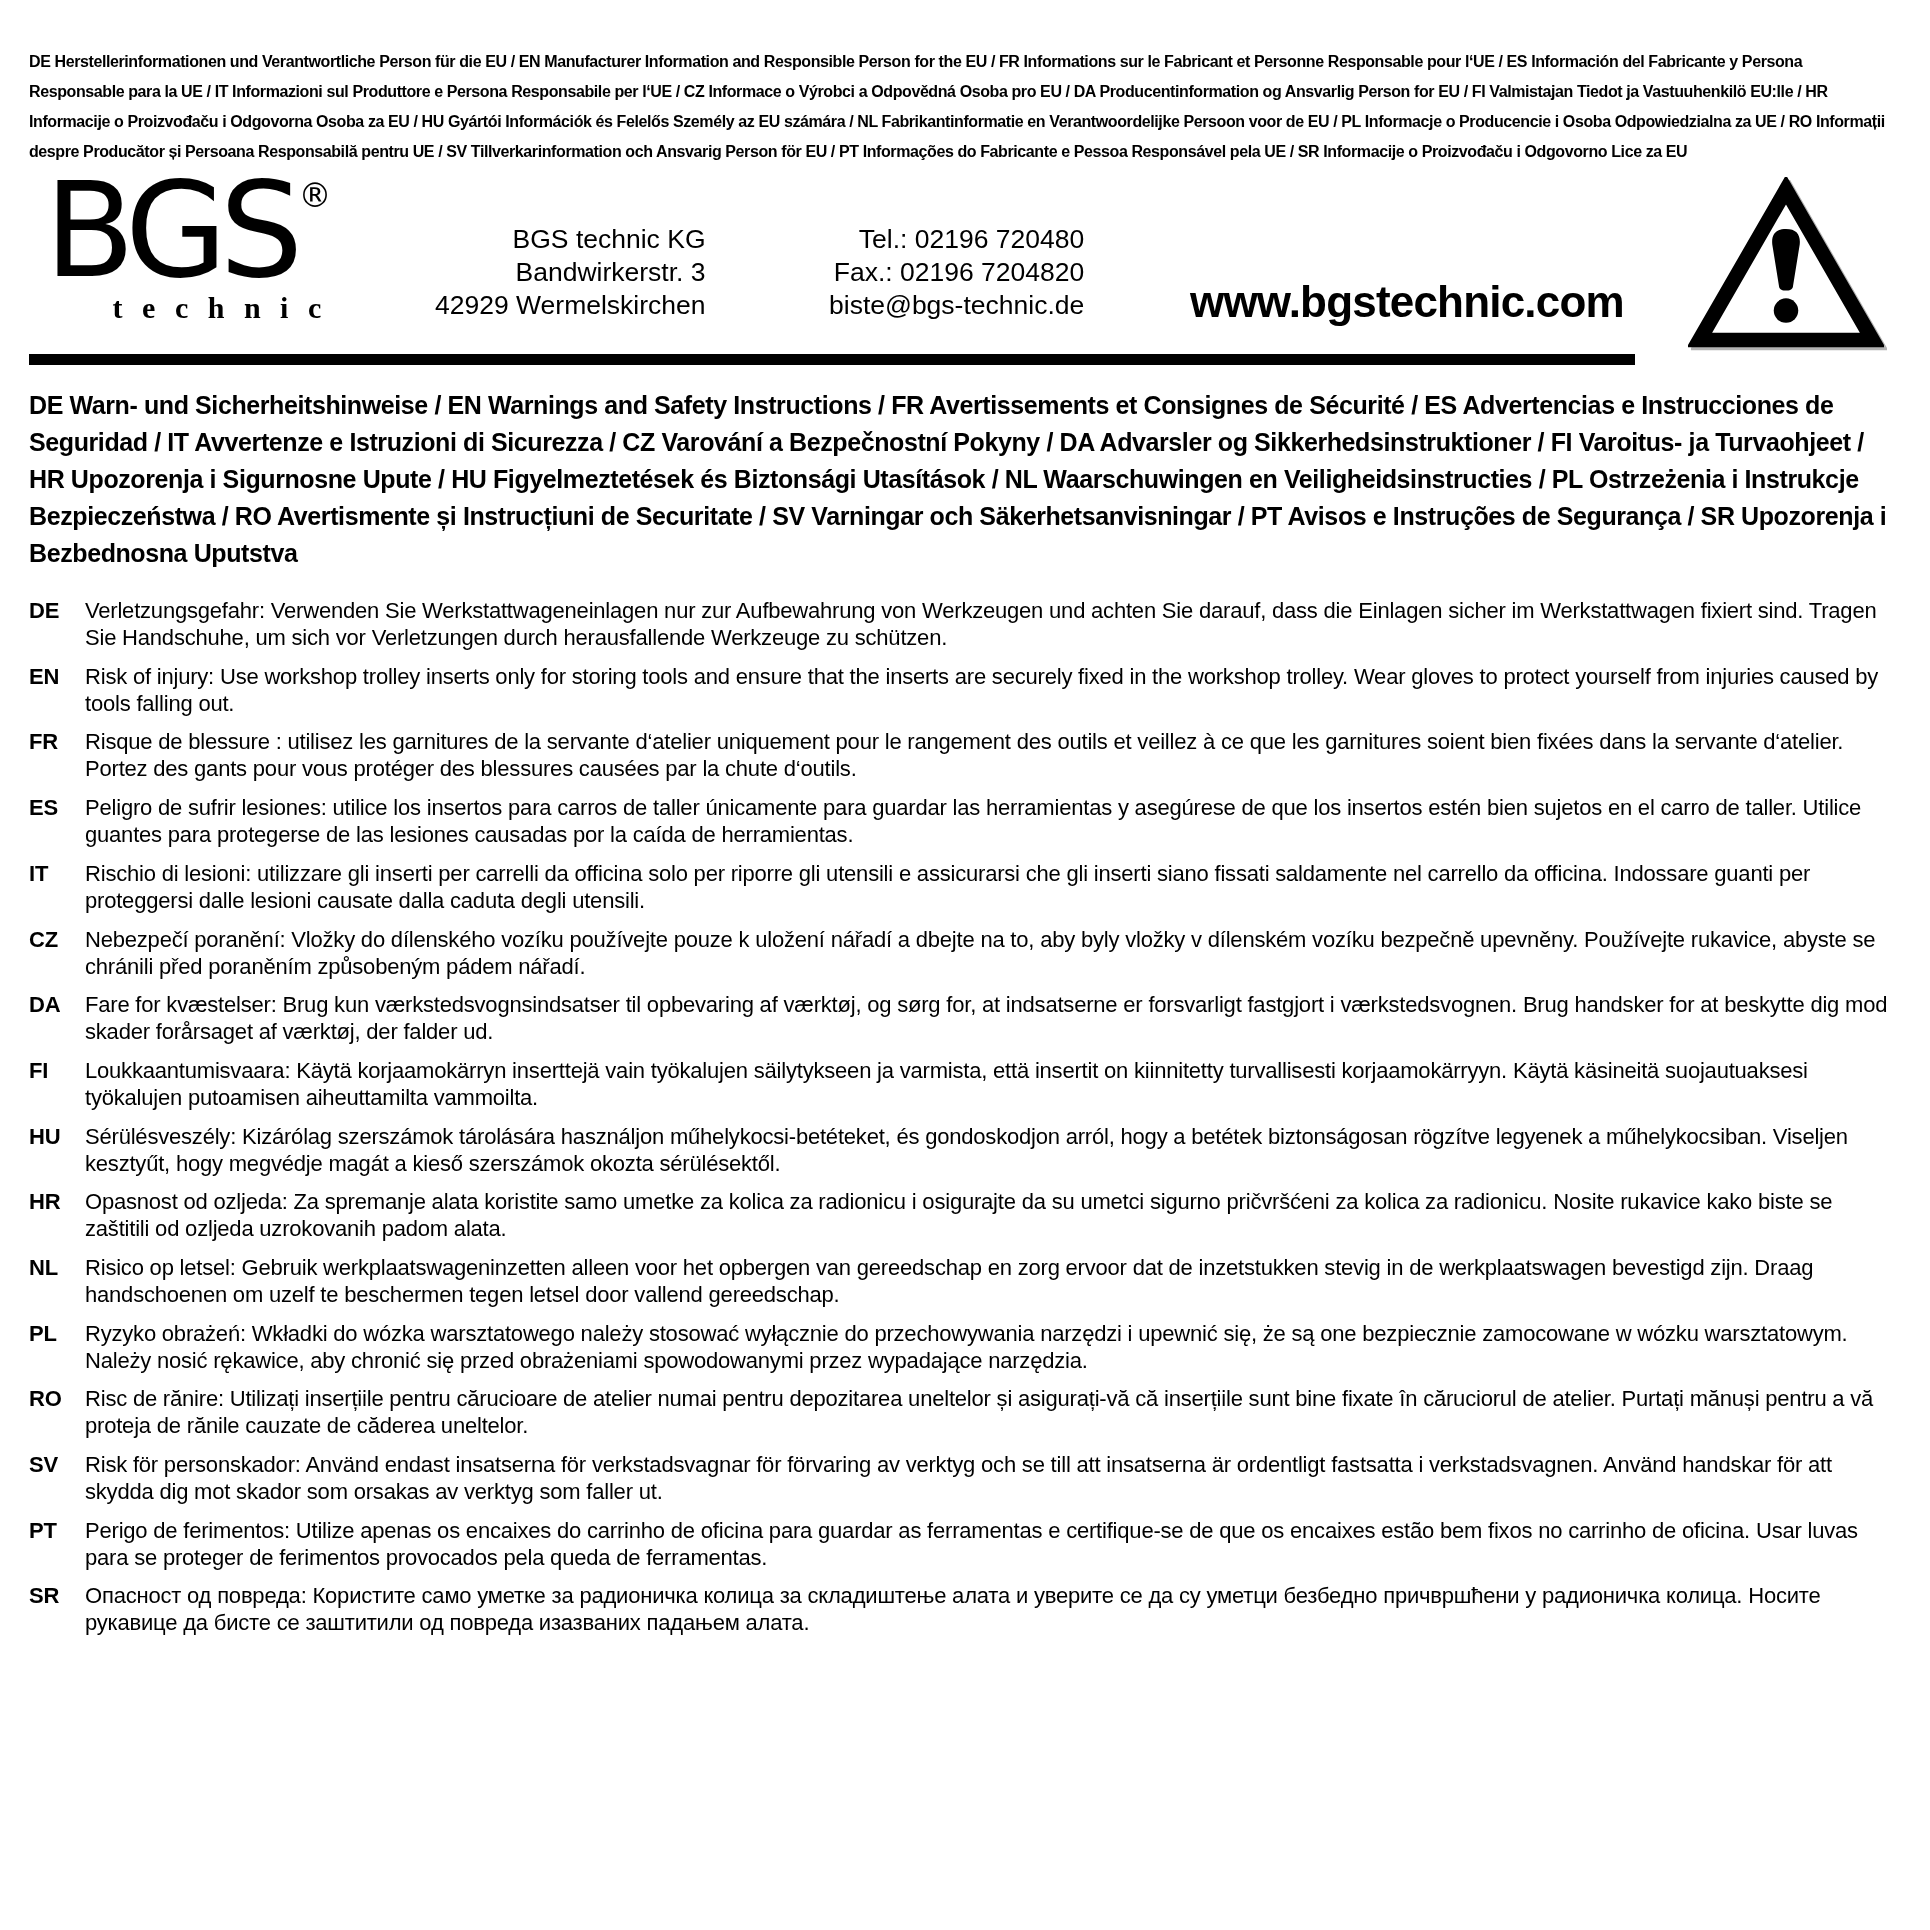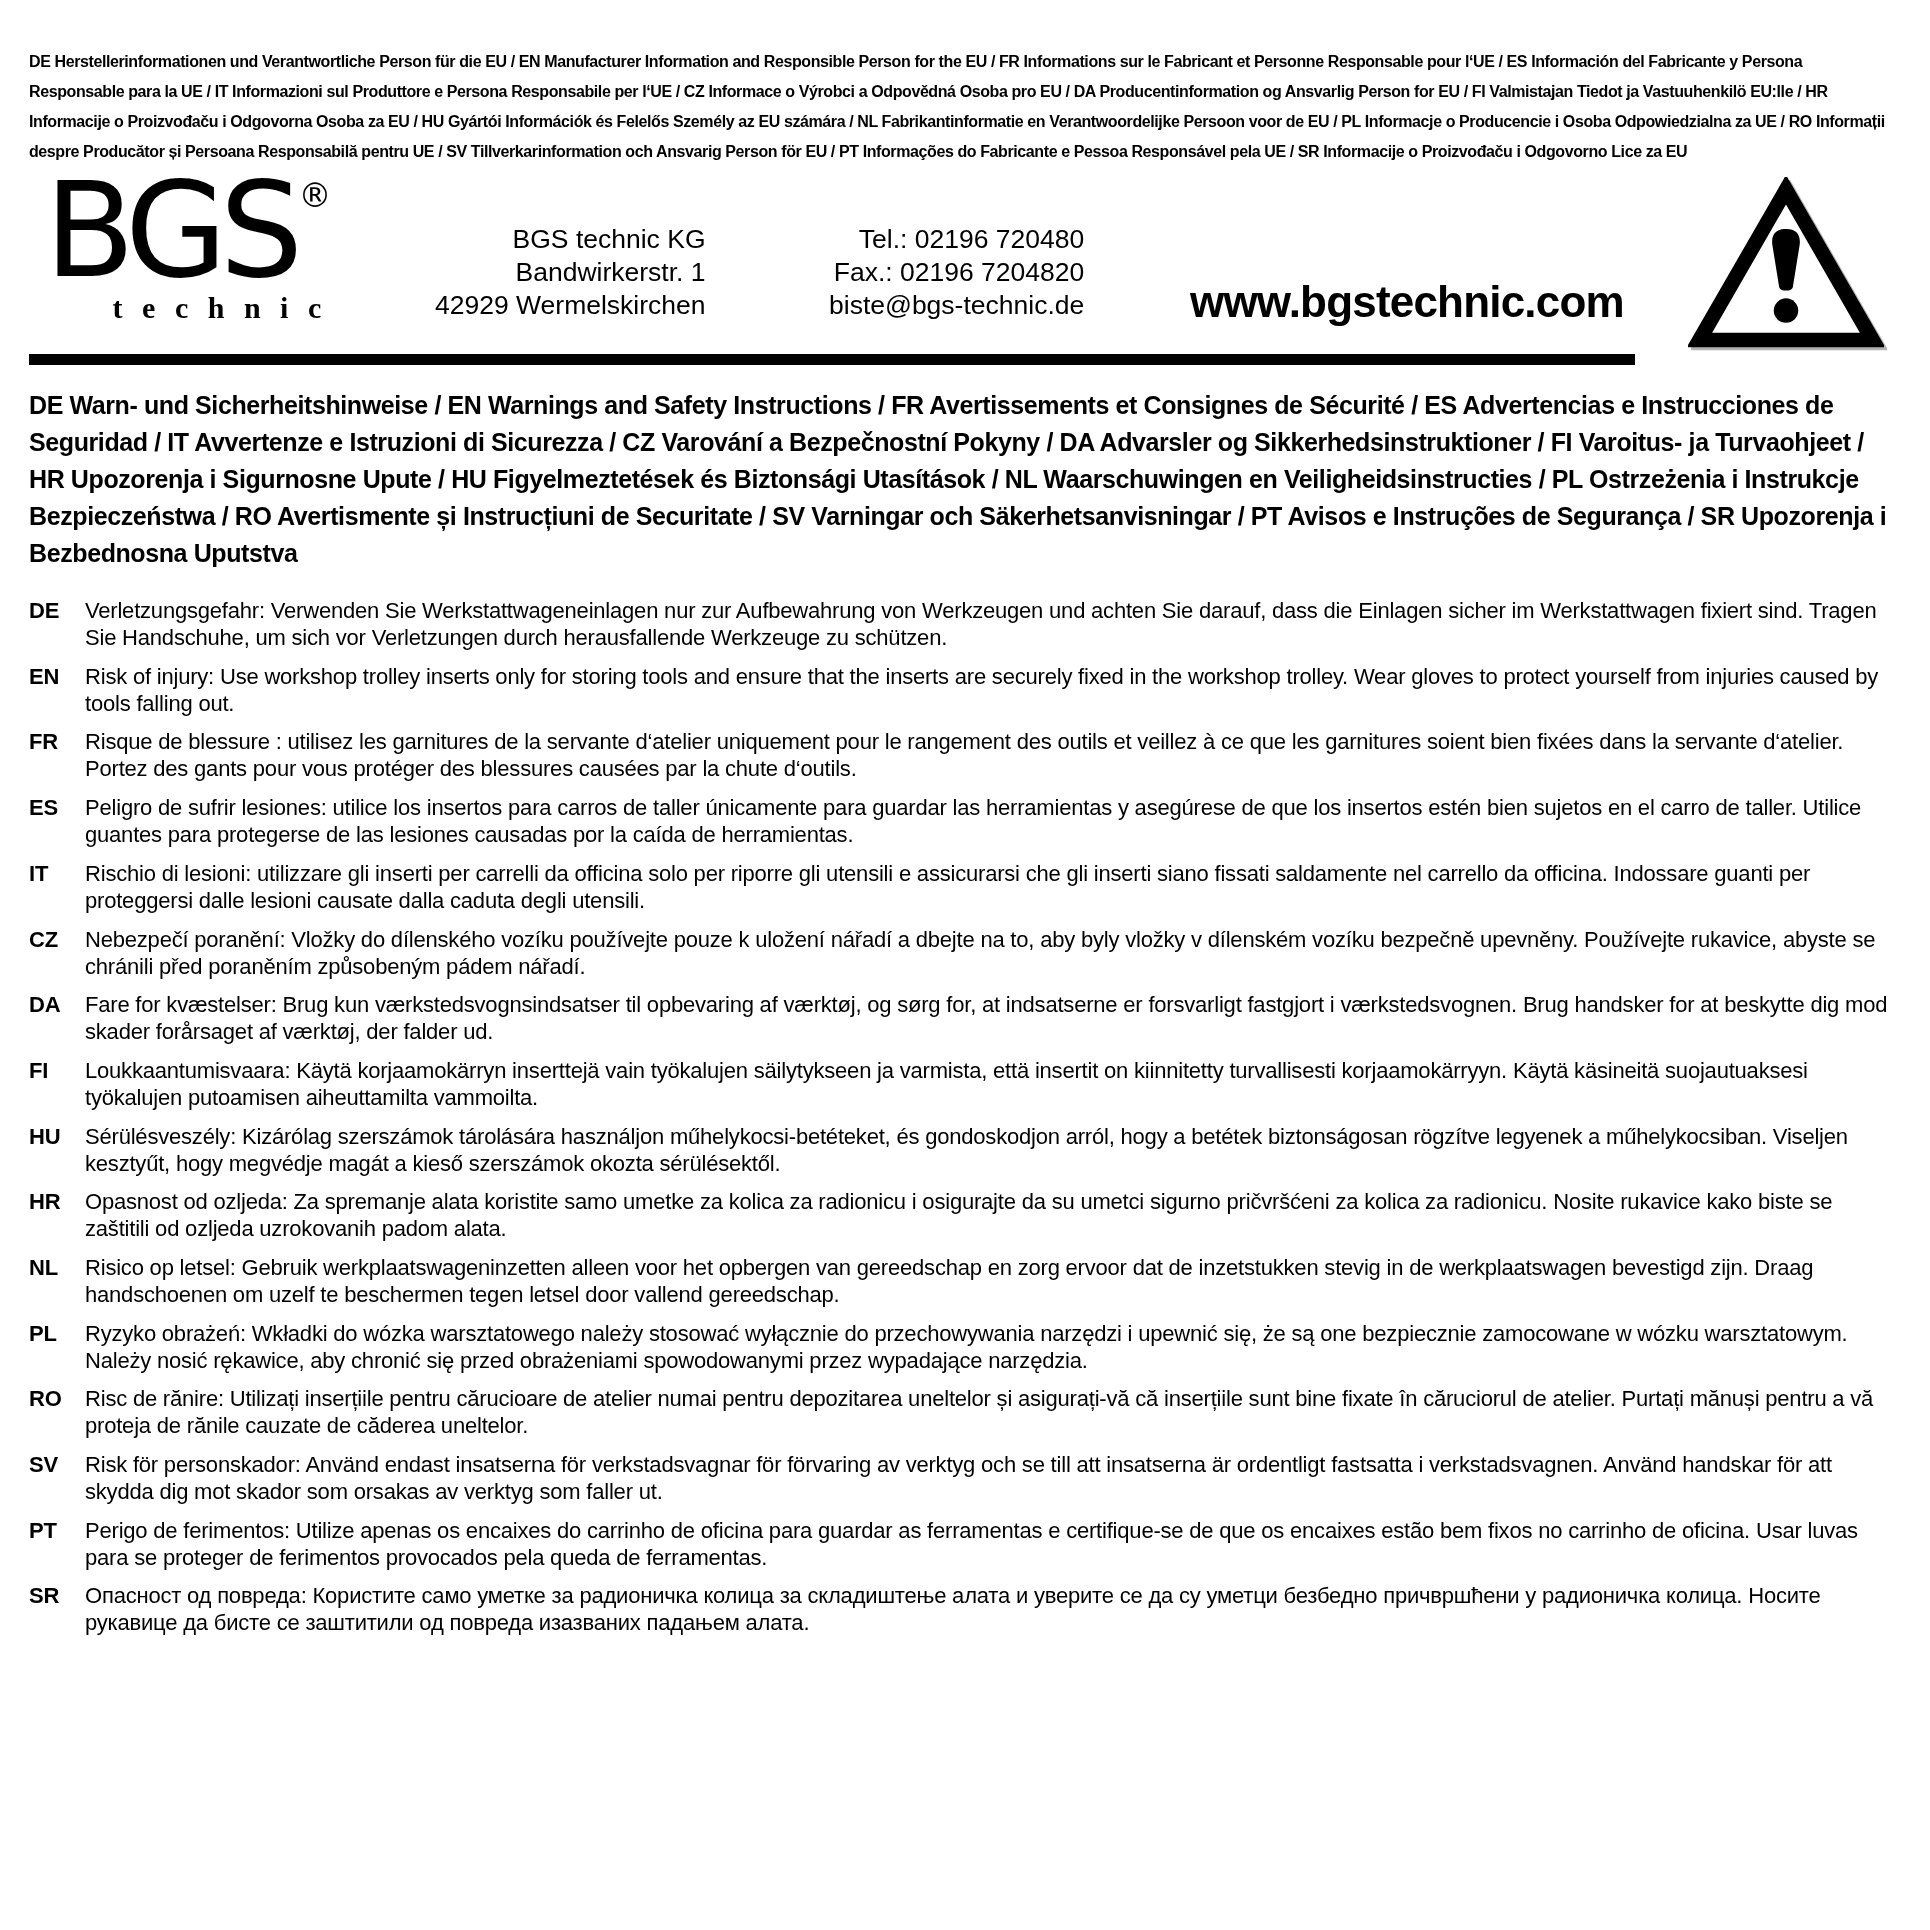--- a/index.html
+++ b/index.html
@@ -88,21 +88,21 @@
   <p class="top-header">DE Herstellerinformationen und Verantwortliche Person für die EU  /  EN Manufacturer Information and Responsible Person for the EU  /  FR Informations sur le Fabricant et Personne Responsable pour l‘UE  /  ES Información del Fabricante y Persona Responsable para la UE  /  IT Informazioni sul Produttore e Persona Responsabile per l‘UE  /  CZ Informace o Výrobci a Odpovědná Osoba pro EU  /  DA Producentinformation og Ansvarlig Person for EU  /  FI Valmistajan Tiedot ja Vastuuhenkilö EU:lle  /  HR Informacije o Proizvođaču i Odgovorna Osoba za EU  /  HU Gyártói Információk és Felelős Személy az EU számára  /  NL Fabrikantinformatie en Verantwoordelijke Persoon voor de EU  /  PL Informacje o Producencie i Osoba Odpowiedzialna za UE  /  RO Informații despre Producător și Persoana Responsabilă pentru UE  /  SV Tillverkarinformation och Ansvarig Person för EU  /  PT Informações do Fabricante e Pessoa Responsável pela UE  /  SR Informacije o Proizvođaču i Odgovorno Lice za EU</p>
 
   <div class="brand-row">
     <div class="logo">
       <span class="logo-main"><span>BGS</span><span class="logo-reg">®</span></span>
       <div class="logo-sub">technic</div>
     </div>
 
     <div class="contact-col col-name">
       <div>BGS technic KG</div>
-      <div>Bandwirkerstr. 1</div>
+      <div>Bandwirkerstr. 3</div>
       <div>42929 Wermelskirchen</div>
     </div>
 
     <div class="contact-col col-tel">
       <div>Tel.: 02196 720480</div>
       <div>Fax.: 02196 7204820</div>
       <div>biste@bgs-technic.de</div>
     </div>
 
     <div class="website">www.bgstechnic.com</div>

